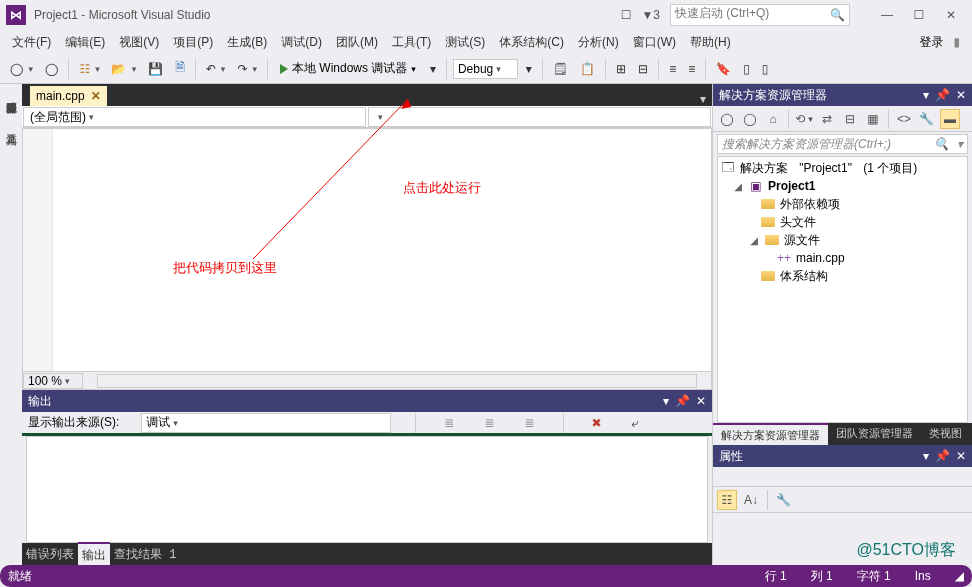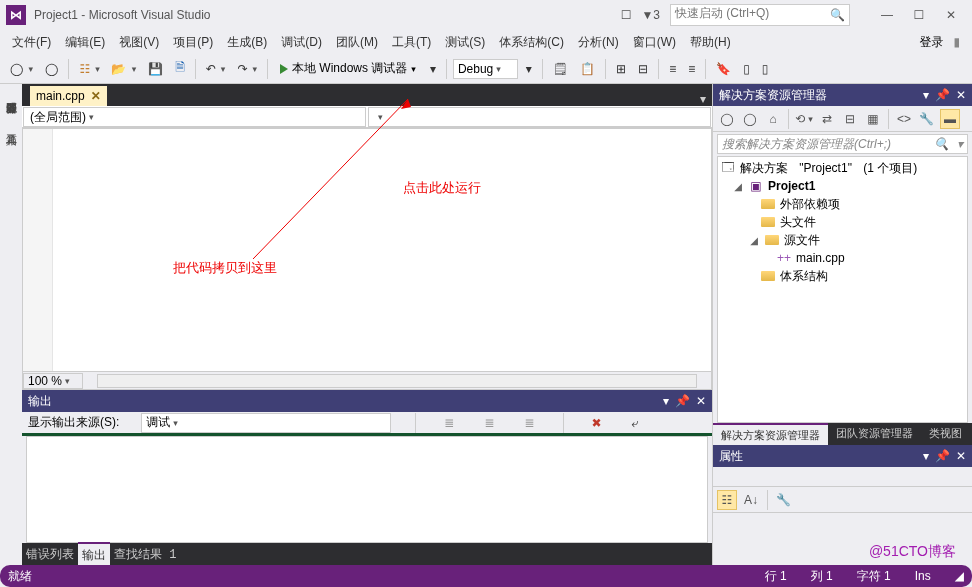--- a/index.html
+++ b/index.html
@@ -64,21 +64,21 @@
 .folder-ico { background: linear-gradient(#ffd77a,#e5b84a); width: 14px; height: 10px; border-radius: 1px; }
 .sln-tabs { height: 22px; display: flex; background: #2d2d30; }
 .sln-tab { padding: 3px 8px; color: #ccc; font-size: 11px; }
 .sln-tab.active { background: #eeeef2; color: #333; border-top: 2px solid #68217a; }
 .props-panel { height: 120px; display: flex; flex-direction: column; }
 .props-toolbar { height: 26px; display: flex; align-items: center; padding: 0 4px; gap: 4px; border-bottom: 1px solid #ccc; }
 .props-body { flex: 1; background: #eeeef2; }
 .statusbar { height: 22px; background: #68217a; color: #fff; display: flex; align-items: center; padding: 0 8px; font-size: 11px; border-radius: 10px; }
 .status-item { margin-right: 24px; }
 .status-right { margin-left: auto; display: flex; gap: 24px; align-items: center; }
-.watermark { position: absolute; right: 16px; bottom: 26px; color: #a21caf; font-size: 14px; }
+.watermark { position: absolute; right: 16px; bottom: 26px; color: #0f766e; font-size: 16px; }
 .dd-arrow::after { content: "▾"; font-size: 9px; margin-left: 3px; color: #555; }
 </style>
 </head>
 <body>
 
 <div class="titlebar">
   <div class="vs-logo">⋈</div>
   <div class="title-text">Project1 - Microsoft Visual Studio</div>
   <div class="title-spacer"></div>
   <div class="title-icons">

